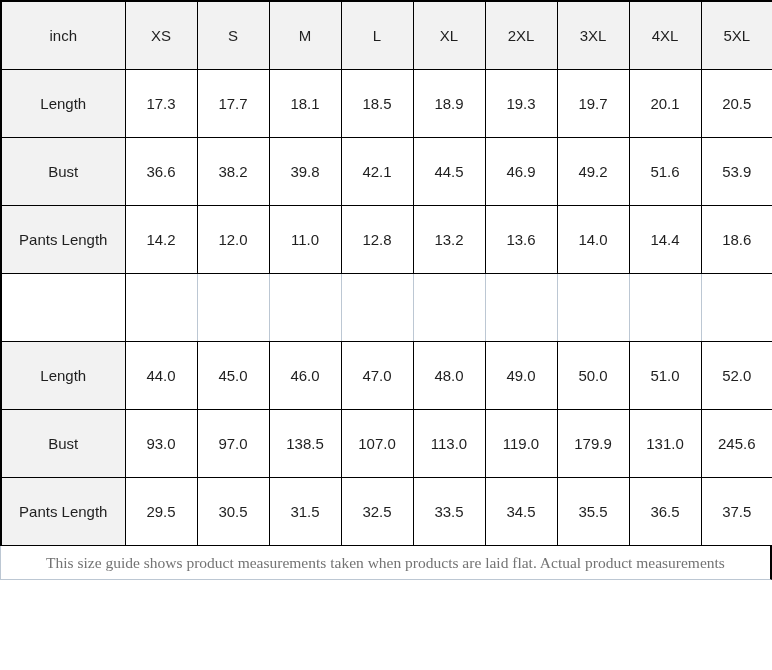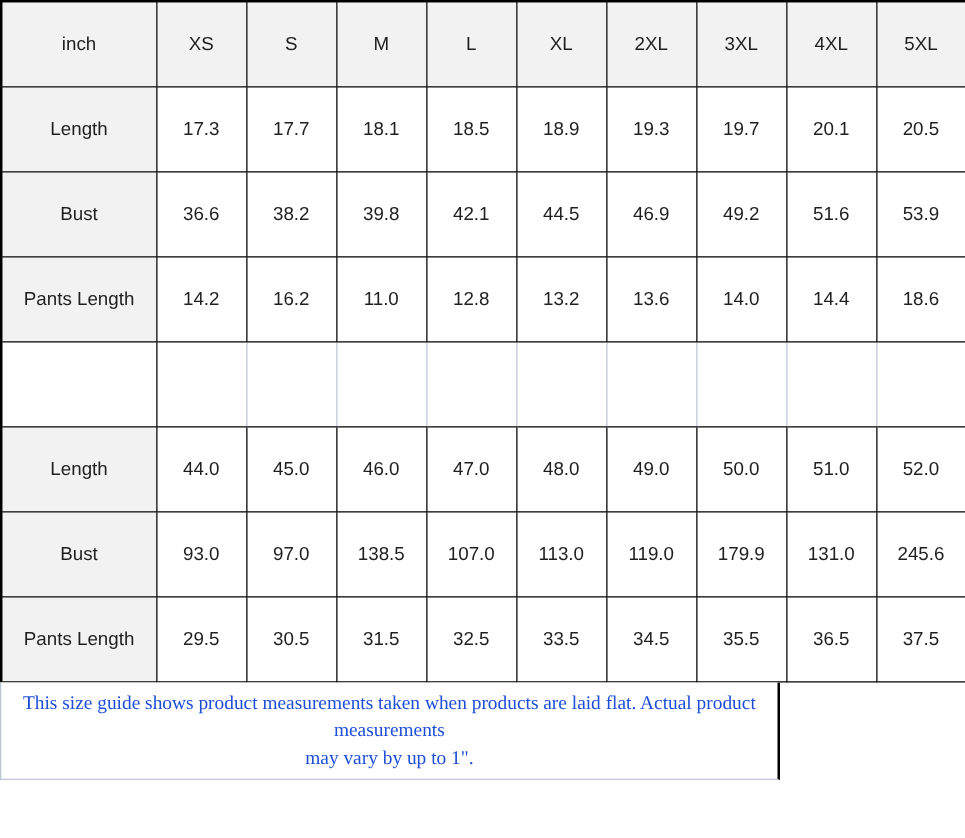--- a/index.html
+++ b/index.html
@@ -37,30 +37,30 @@
   td.h{background:var(--header-bg);}
   tr.spacer td{
     border-left-color:var(--gridline-light);
     border-right-color:var(--gridline-light);
   }
   tr.spacer td.first{
     border-left-color:var(--border-dark);
     border-right-color:var(--border-dark);
   }
   .footer{
-    width:624px;
+    width:772px;
     box-sizing:border-box;
     background:#fff;
     border-left:1px solid var(--gridline-light);
     border-right:2px solid var(--border-dark);
     border-bottom:1px solid var(--gridline-light);
     text-align:center;
     font-family:"Liberation Serif",serif;
     font-size:15.5px;
-    color:#1d4ed8;
+    color:#737373;
     line-height:22px;
     padding:6px 4px 5px 4px;
   }
 </style>
 </head>
 <body>
 
 <div class="chart">
   <table>
     <colgroup>
@@ -112,21 +112,21 @@
         <td>44.5</td>
         <td>46.9</td>
         <td>49.2</td>
         <td>51.6</td>
         <td>53.9</td>
       </tr>
 
       <tr>
         <td class="h">Pants Length</td>
         <td>14.2</td>
-        <td>16.2</td>
+        <td>12.0</td>
         <td>11.0</td>
         <td>12.8</td>
         <td>13.2</td>
         <td>13.6</td>
         <td>14.0</td>
         <td>14.4</td>
         <td>18.6</td>
       </tr>
 
       <tr class="spacer">
@@ -180,15 +180,14 @@
         <td>35.5</td>
         <td>36.5</td>
         <td>37.5</td>
       </tr>
 
     </tbody>
   </table>
 
   <div class="footer">
     <div>This size guide shows product measurements taken when products are laid flat. Actual product measurements</div>
-    <div>may vary by up to 1".</div>
   </div>
 </div>
 
 </body></html>

